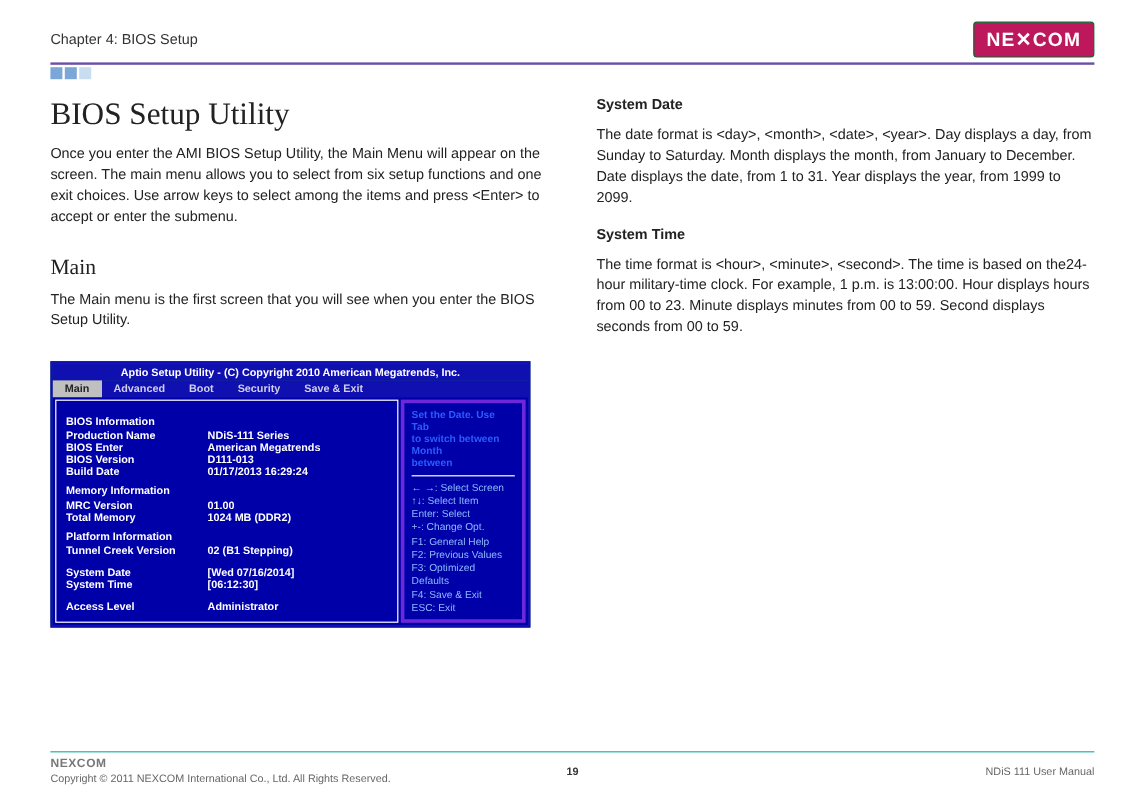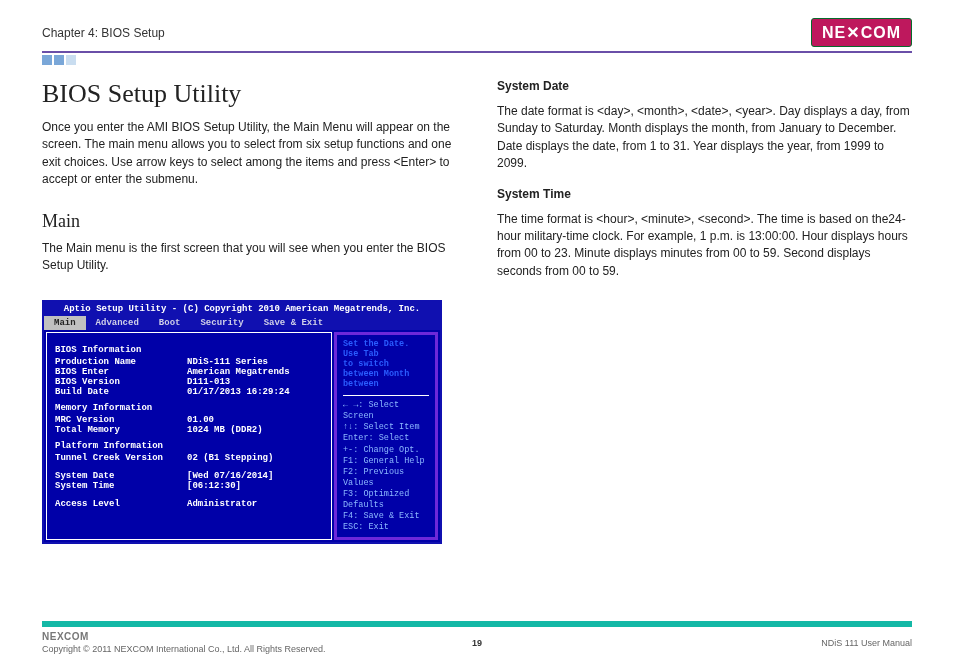--- a/index.html
+++ b/index.html
@@ -10,36 +10,36 @@
   .logo span.x { color: #fff; }
   .sq-row { display:flex; gap:2px; margin-top:-22px; margin-bottom:14px;}
   .sq { width:10px; height:10px; background:#7aa7d8; }
   .sq.light { background:#c9ddf0; }
   .columns { display: flex; gap: 40px; }
   .col { flex: 1; }
   h1.page-title { font-family: "Georgia", serif; font-size: 26px; font-weight: normal; color: #222; margin-bottom: 10px; }
   h2.sect { font-family: "Georgia", serif; font-size: 18px; color: #222; margin: 22px 0 8px 0; font-weight: normal; }
   h3.sub { font-size: 12px; font-weight: bold; color: #222; margin: 0 0 10px 0; }
   p.body { font-size: 12px; line-height: 1.45; color: #222; margin-bottom: 14px; }
-  .bios-box { width: 400px; border: 2px solid #1010b0; background: #0c4a6e; font-family: Liberation Mono, monospace; font-size: 9px; margin-top: 26px; }
+  .bios-box { width: 400px; border: 2px solid #1010b0; background: #0c4a6e; font-family: Liberation Sans, sans-serif; font-size: 9px; margin-top: 26px; }
   .bios-top { background: #1010b0; color: #fff; text-align: center; font-weight: bold; padding: 2px 0; font-size: 9px; }
   .bios-tabs { display: flex; background: #1010b0; }
   .bios-tab { padding: 2px 10px; color: #d0d0e8; font-weight: bold; font-size: 9px; }
   .bios-tab.active { background: #c0c0c0; color: #222; }
   .bios-body { display: flex; background: #0000a8; }
   .bios-left { flex: 1; border: 1px solid #fff; margin: 2px; padding: 6px 8px; color: #fff; }
   .bios-right { width: 104px; border: 3px solid #6d28d9; margin: 2px 2px 2px 0; padding: 4px 6px; color: #fff; font-size: 8.5px; }
   .bios-row { display: flex; }
-  .bios-label { width: 132px; font-weight: bold; font-size: 9px; }
+  .bios-label { width: 118px; font-weight: bold; font-size: 9px; }
   .bios-val { flex: 1; font-weight: bold; font-size: 9px; }
   .bios-section-head { font-weight: bold; margin-top: 6px; margin-bottom: 2px; font-size: 9px; }
   .bios-bottom { background: #1010b0; color: #fff; text-align: center; font-size: 8.5px; padding: 2px 0; font-weight: bold; }
   .hint-block { border-top: 1px solid #fff; margin-top: 6px; padding-top: 4px; color:#aaccff; }
   .hint-block .ln { color: #8cb8ff; font-size:8.5px; line-height:1.3;}
-  .footer { position: absolute; bottom: 18px; left: 42px; right: 42px; border-top: 6px solid #14b8a6; display: flex; justify-content: space-between; align-items: center; font-size: 9px; color: #666; padding-top: 4px; }
+  .footer { position: absolute; bottom: 18px; left: 42px; right: 42px; border-top: 1px solid #14b8a6; display: flex; justify-content: space-between; align-items: center; font-size: 9px; color: #666; padding-top: 4px; }
   .footer-logo { color:#777; font-weight:bold; font-size:10px; letter-spacing:0.5px;}
   .page-no { position:absolute; left:50%; transform:translateX(-50%); font-weight:bold; color:#333; }
   .sys-white { color:#fff; font-weight:bold;}
 </style>
 </head>
 <body>
 
 <div class="header">
   <span class="chapter-title">Chapter 4: BIOS Setup</span>
   <span class="logo">NE<span class="x">✕</span>COM</span>

